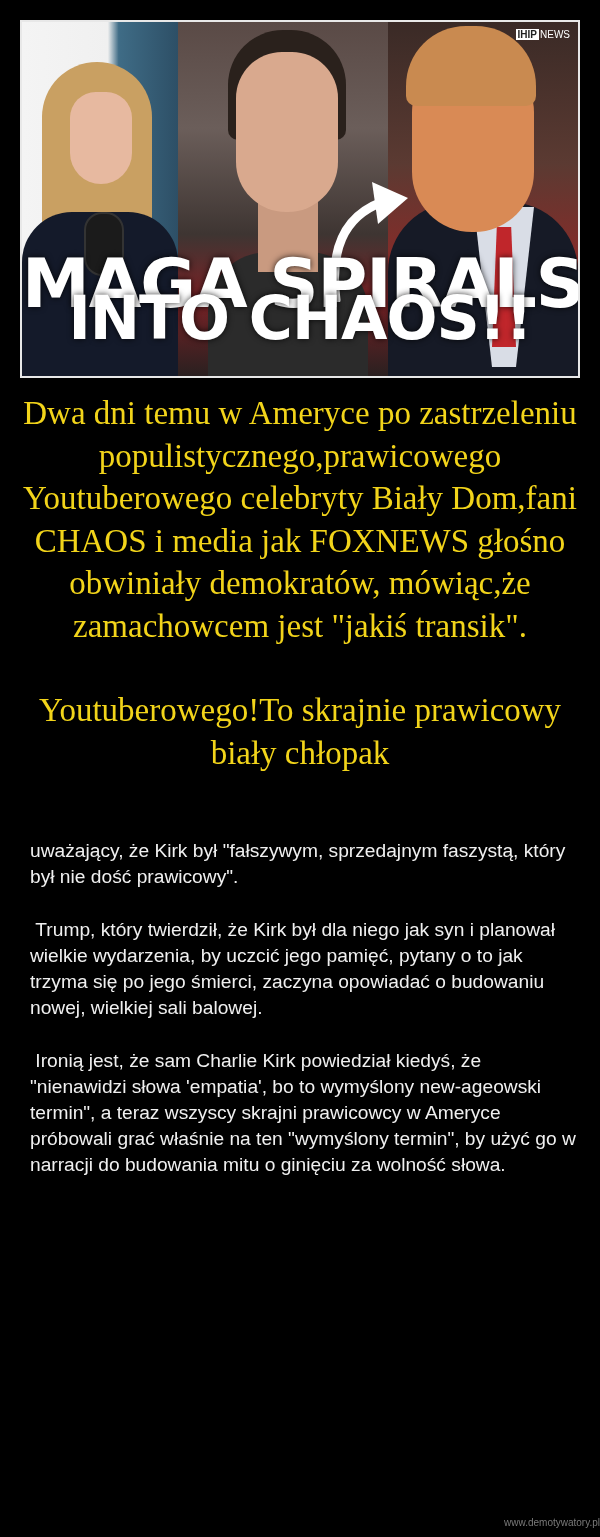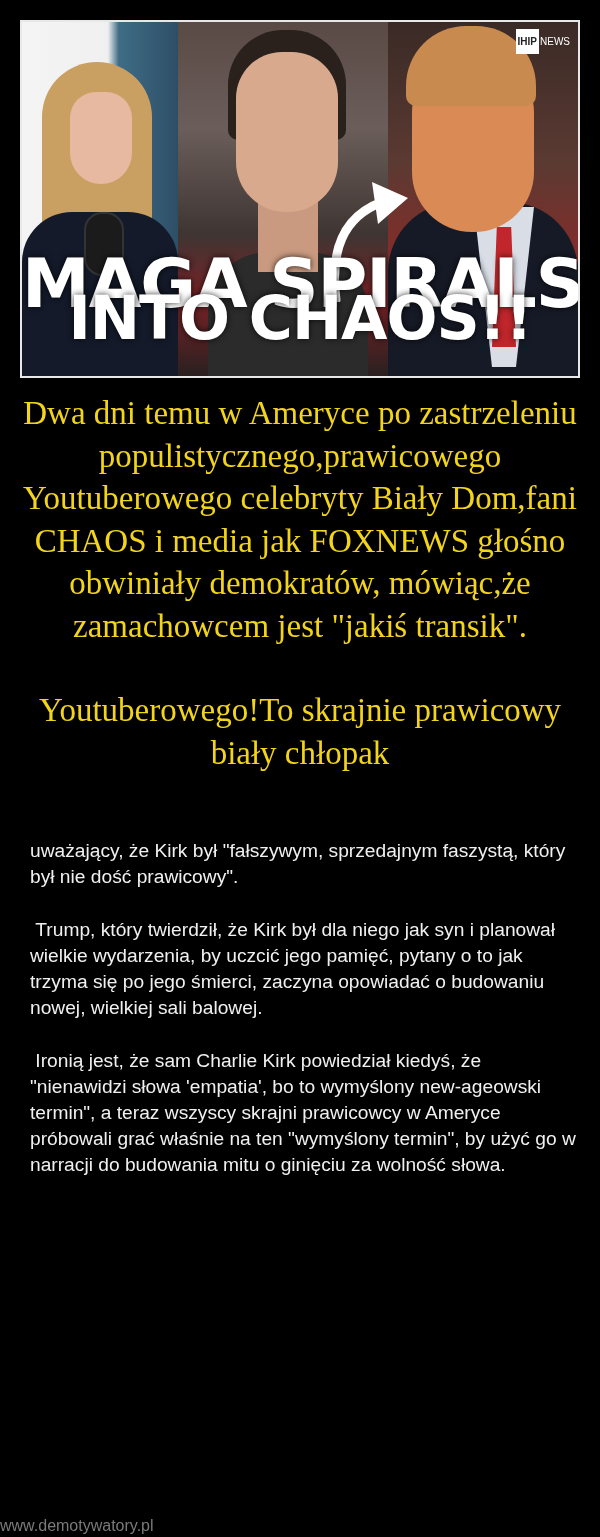--- a/index.html
+++ b/index.html
@@ -76,21 +76,21 @@
     position: absolute; left: 104px; top: 205px; width: 24px; height: 120px;
     background: #c0262b; clip-path: polygon(20% 0, 80% 0, 100% 100%, 0 100%);
   }
   .arrow {
     position: absolute; left: 300px; top: 150px; width: 90px; height: 130px;
   }
   .logo {
     position: absolute; right: 8px; top: 7px; display: flex; align-items: center;
     font-weight: bold; font-size: 10px; letter-spacing: 0; color: #fff;
   }
-  .logo .box { background: #fff; color: #222; padding: 7px 2px; margin-right: 1px; }
+  .logo .box { background: #fff; color: #222; padding: 0 2px; margin-right: 1px; }
   .logo .news { font-weight: normal; }
   .headline {
     position: absolute; left: 0; right: 0; color: #fff; font-weight: bold;
     font-family: "DejaVu Sans", sans-serif; text-align: center;
     line-height: 1; letter-spacing: -1px; white-space: nowrap;
     text-shadow: 0 0 6px rgba(0,0,0,0.8);
   }
   .headline-1 { top: 228px; font-size: 68px; }
   .headline-2 { top: 266px; font-size: 60px; }
 
@@ -101,22 +101,22 @@
   }
   .title p { margin: 0; }
   .title .gap { height: 42px; }
   .body-text {
     position: absolute; left: 30px; right: 22px; top: 838px;
     font-family: "Liberation Sans", sans-serif; font-size: 19.2px; line-height: 26.2px;
     color: #f0f0f0;
   }
   .body-text p { margin: 0 0 26.2px 0; white-space: pre-wrap; }
   .footer {
-    position: absolute; left: 0; right: 0; top: 1517px; text-align: left;
-    font-size: 16px; color: #7a7a7a; font-family: "Liberation Sans", sans-serif;
+    position: absolute; left: 0; right: 0; top: 1517px; text-align: right;
+    font-size: 10px; color: #7a7a7a; font-family: "Liberation Sans", sans-serif;
   }
 </style>
 </head>
 <body>
 
 <div class="frame">
   <div class="panel panel-left">
     <div class="hair-left"></div>
     <div class="body-left"></div>
     <div class="face-left"></div>

